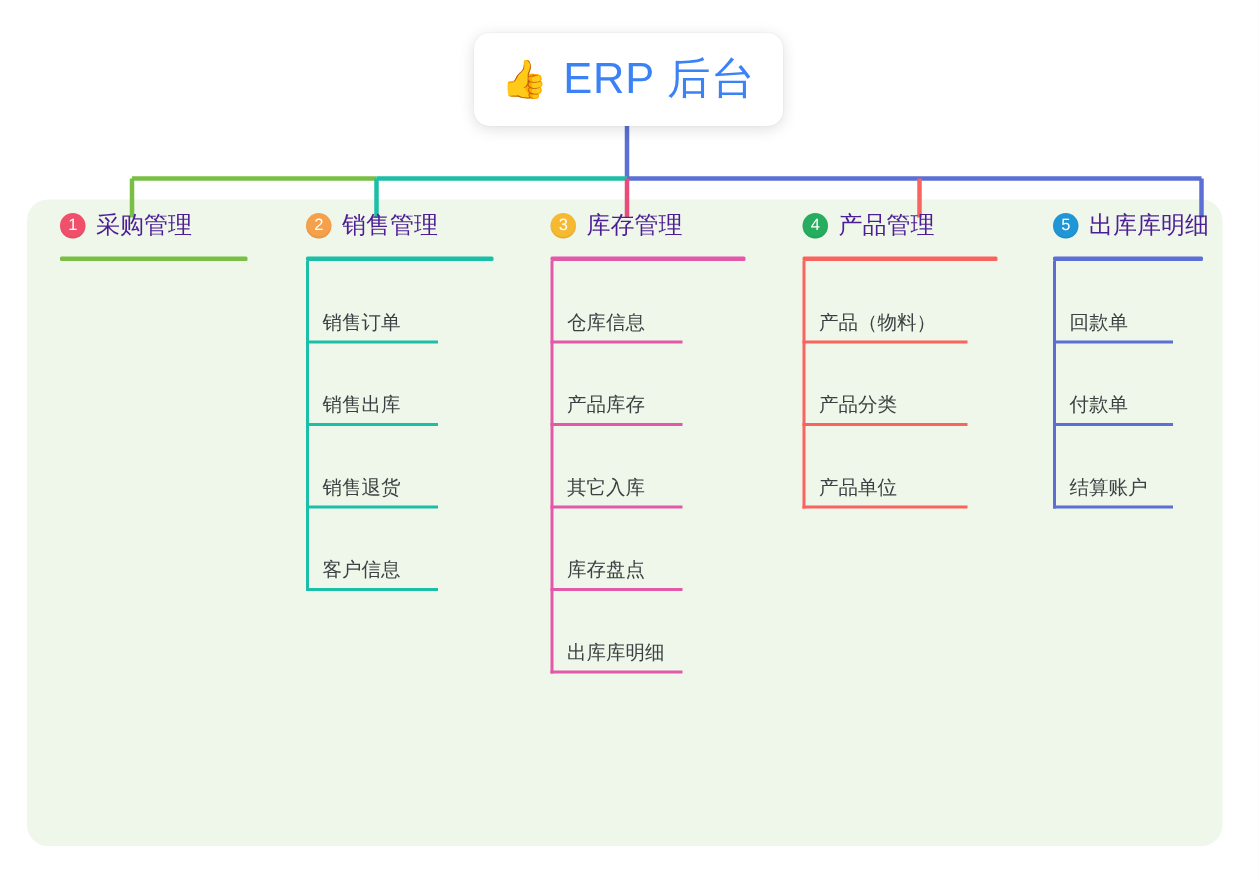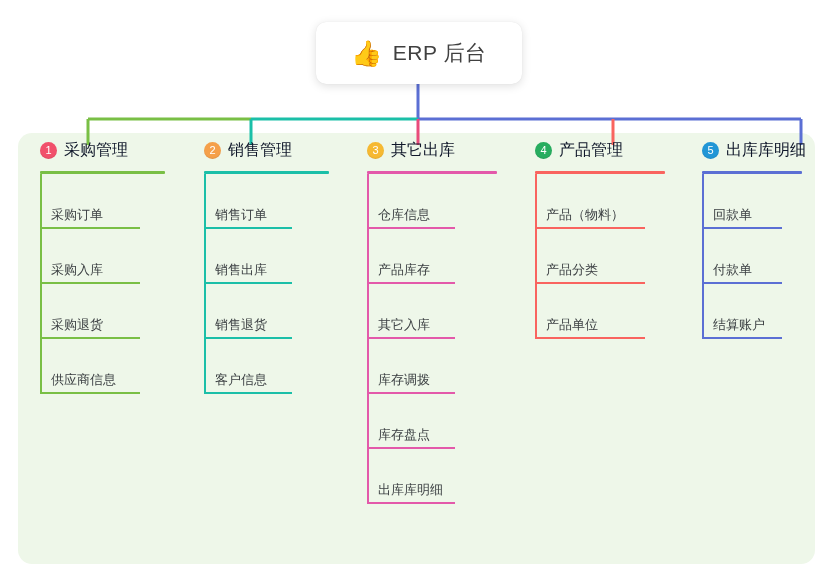--- a/index.html
+++ b/index.html
@@ -31,22 +31,22 @@
     gap: 10px;
     z-index: 6;
   }
   #root-card .thumb {
     font-size: 25px;
     line-height: 1;
     display: inline-block;
     filter: saturate(1.1);
   }
   #root-card .title-text {
-    font-size: 21px;
-    color: #404040;
+    font-size: 29px;
+    color: #3b82f6;
     letter-spacing: 0.5px;
     white-space: nowrap;
   }
 
   
   #connectors {
     position: absolute;
     left: 0; top: 0;
     width: 839px;
     height: 588px;
@@ -94,21 +94,21 @@
     color: #ffffff;
     font-size: 11px;
     line-height: 17px;
     text-align: center;
     font-family: "Liberation Sans", sans-serif;
     flex: none;
     box-shadow: inset 0 -1px 1px rgba(0,0,0,0.08);
   }
   .col-title {
     font-size: 16px;
-    color: #0f172a;
+    color: #4c1d95;
     white-space: nowrap;
   }
   .col-rule {
     height: 3px;
     border-radius: 1px;
     margin-top: 4px;
   }
   .items {
     position: relative;
     padding-top: 0;
@@ -164,39 +164,20 @@
   <span class="title-text">ERP 后台</span>
 </div>
 
 <div id="columns">
     <div class="column" style="left: 18px; width: 165px;">
       <div class="col-header">
         <span class="badge" style="background: rgb(241, 80, 107);">1</span>
         <span class="col-title">采购管理</span>
       </div>
       <div class="col-rule" style="background: rgb(121, 191, 69); width: 125px; margin-left: 22px;"></div>
-      <div class="items">
-        <div class="spine" style="background: rgb(121, 191, 69);"></div>
-        <div class="item">
-          <span class="label">采购订单</span>
-          <div class="underline" style="background: rgb(121, 191, 69); width: 100px;"></div>
-        </div>
-        <div class="item">
-          <span class="label">采购入库</span>
-          <div class="underline" style="background: rgb(121, 191, 69); width: 100px;"></div>
-        </div>
-        <div class="item">
-          <span class="label">采购退货</span>
-          <div class="underline" style="background: rgb(121, 191, 69); width: 100px;"></div>
-        </div>
-        <div class="item">
-          <span class="label">供应商信息</span>
-          <div class="underline" style="background: rgb(121, 191, 69); width: 100px;"></div>
-        </div>
-      </div>
     </div>
     <div class="column" style="left: 182px; width: 165px;">
       <div class="col-header">
         <span class="badge" style="background: rgb(245, 160, 74);">2</span>
         <span class="col-title">销售管理</span>
       </div>
       <div class="col-rule" style="background: rgb(27, 191, 168); width: 125px; margin-left: 22px;"></div>
       <div class="items">
         <div class="spine" style="background: rgb(27, 191, 168);"></div>
         <div class="item">
@@ -213,39 +194,35 @@
         </div>
         <div class="item">
           <span class="label">客户信息</span>
           <div class="underline" style="background: rgb(27, 191, 168); width: 88px;"></div>
         </div>
       </div>
     </div>
     <div class="column" style="left: 345px; width: 170px;">
       <div class="col-header">
         <span class="badge" style="background: rgb(246, 185, 50);">3</span>
-        <span class="col-title">其它出库</span>
+        <span class="col-title">库存管理</span>
       </div>
       <div class="col-rule" style="background: rgb(227, 89, 170); width: 130px; margin-left: 22px;"></div>
       <div class="items">
         <div class="spine" style="background: rgb(227, 89, 170);"></div>
         <div class="item">
           <span class="label">仓库信息</span>
           <div class="underline" style="background: rgb(227, 89, 170); width: 88px;"></div>
         </div>
         <div class="item">
           <span class="label">产品库存</span>
           <div class="underline" style="background: rgb(227, 89, 170); width: 88px;"></div>
         </div>
         <div class="item">
           <span class="label">其它入库</span>
-          <div class="underline" style="background: rgb(227, 89, 170); width: 88px;"></div>
-        </div>
-        <div class="item">
-          <span class="label">库存调拨</span>
           <div class="underline" style="background: rgb(227, 89, 170); width: 88px;"></div>
         </div>
         <div class="item">
           <span class="label">库存盘点</span>
           <div class="underline" style="background: rgb(227, 89, 170); width: 88px;"></div>
         </div>
         <div class="item">
           <span class="label">出库库明细</span>
           <div class="underline" style="background: rgb(227, 89, 170); width: 88px;"></div>
         </div>

